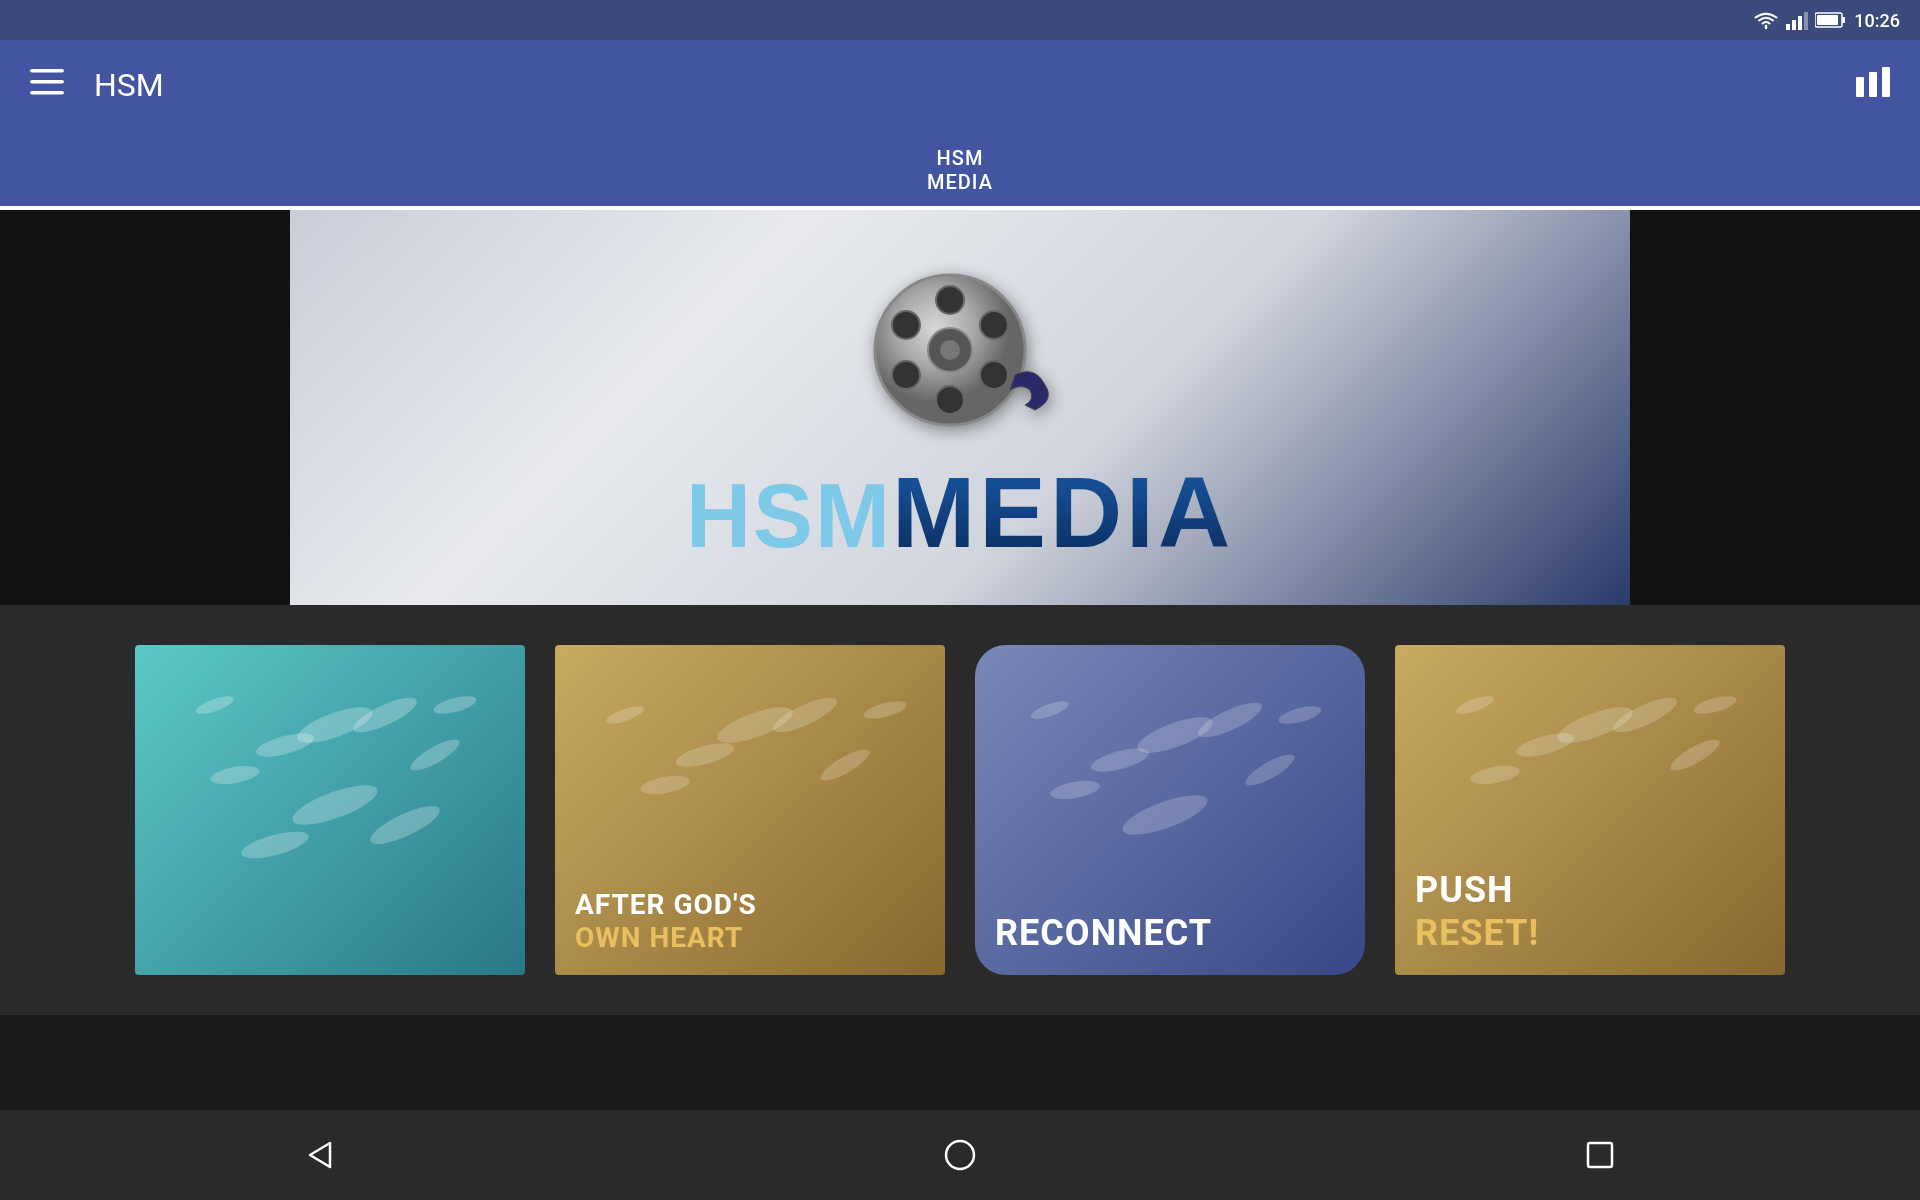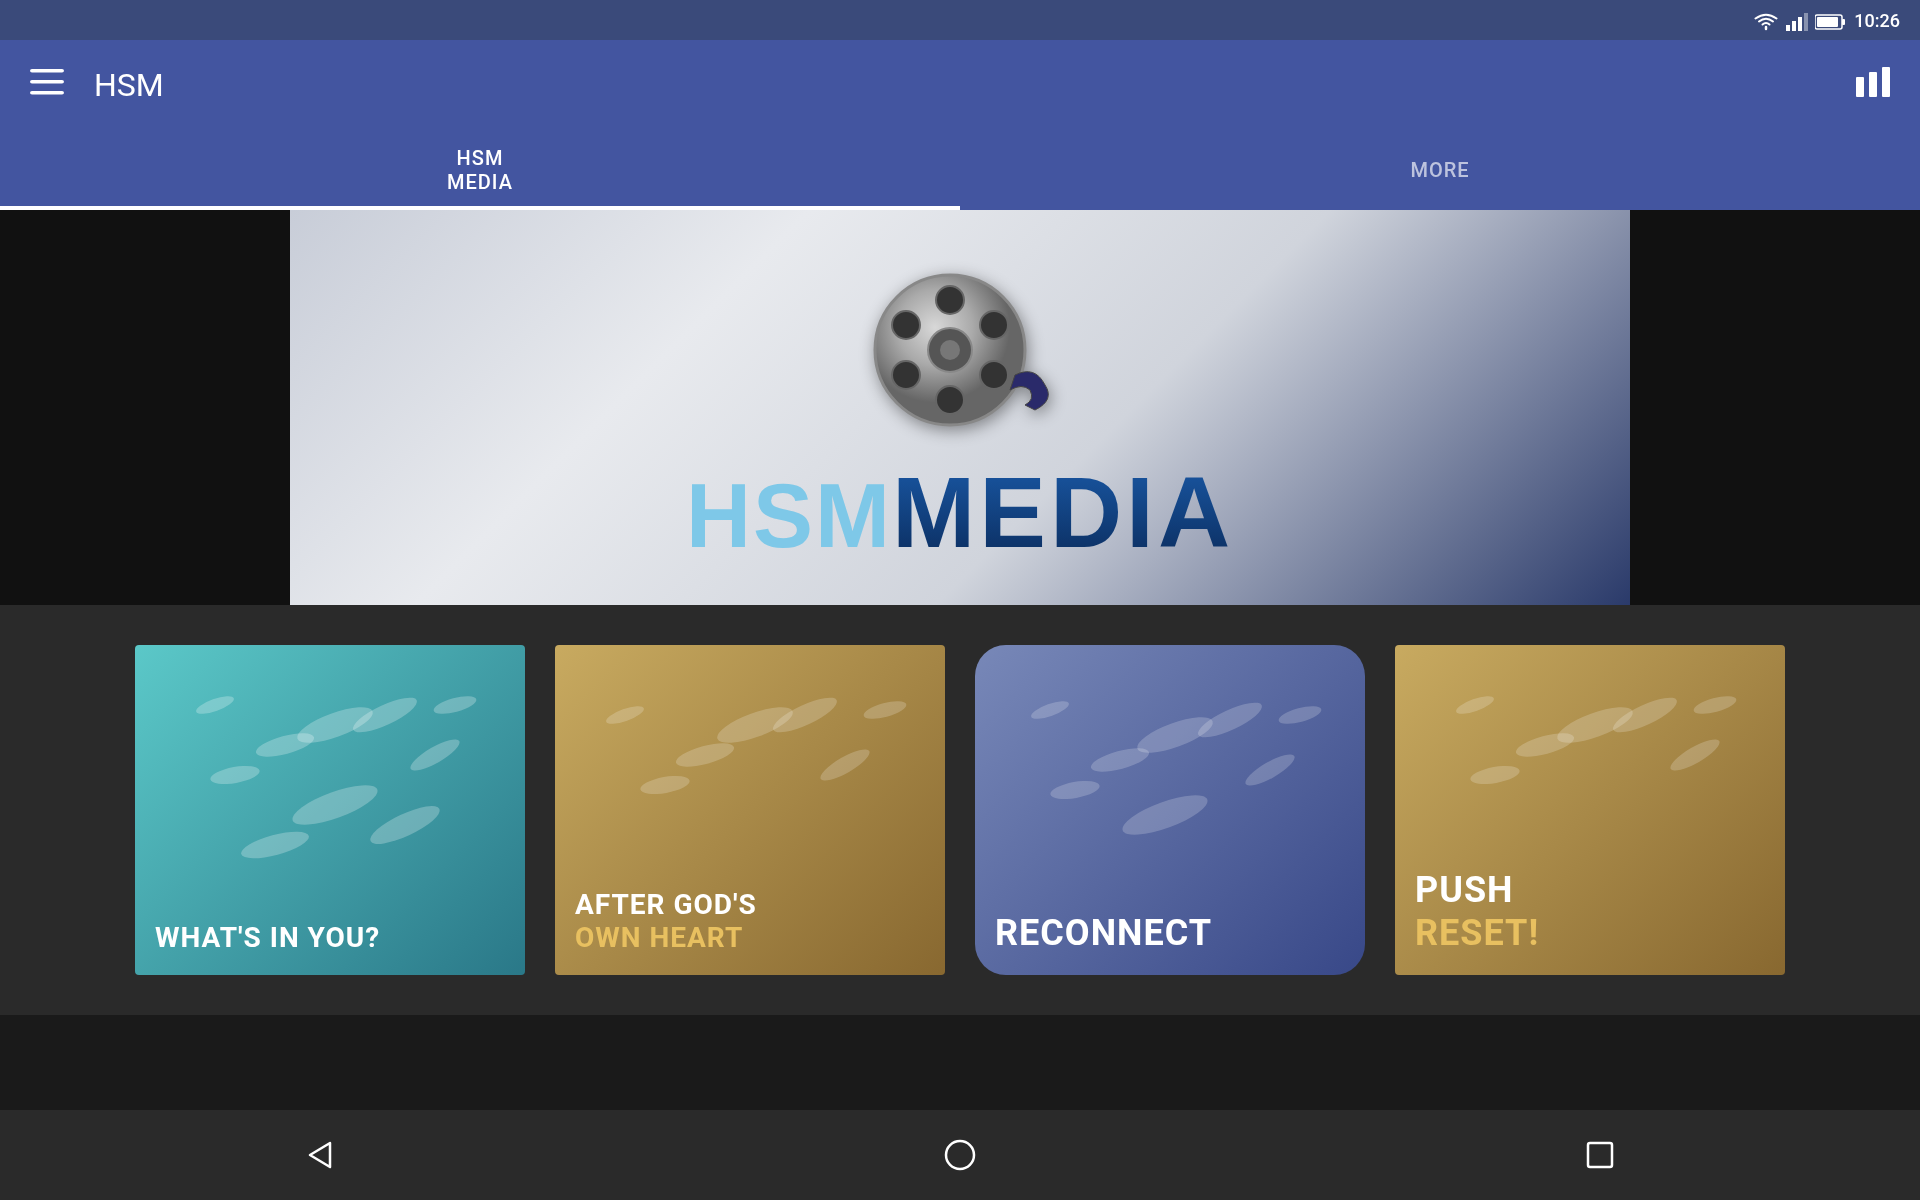--- a/index.html
+++ b/index.html
@@ -18,21 +18,21 @@
       height: 40px;
       background: #3a4a7a;
       display: flex;
       align-items: center;
       justify-content: flex-end;
       padding: 0 20px;
       gap: 10px;
     }
     .status-icons {
       display: flex;
-      align-items: flex-end;
+      align-items: center;
       gap: 7px;
       color: white;
       font-size: 16px;
     }
     .status-time {
       color: white;
       font-size: 18px;
       font-weight: 500;
     }
 
@@ -291,23 +291,20 @@
       <rect x="0" y="10" width="8" height="20" rx="1" fill="white"></rect>
       <rect x="13" y="5" width="8" height="25" rx="1" fill="white"></rect>
       <rect x="26" y="0" width="8" height="30" rx="1" fill="white"></rect>
     </svg>
   </div>
 </div>
 
 <div class="tab-bar">
   <div class="tab-item active">
     <span>HSM<br>MEDIA</span>
-  </div>
-  <div class="tab-item">
-    <span>MORE</span>
   </div>
 </div>
 
 <div class="hero-banner">
   <div class="hero-left-dark"></div>
   <div class="hero-right-dark"></div>
   <div class="hero-center">
 
     <div class="film-reel-container">
       <svg viewBox="0 0 200 200" xmlns="http://www.w3.org/2000/svg" style="filter: drop-shadow(2px 4px 8px rgba(0,0,0,0.4));">
@@ -354,23 +351,20 @@
           <ellipse cx="250" cy="70" rx="35" ry="10" transform="rotate(-25,250,70)"></ellipse>
           <ellipse cx="100" cy="130" rx="25" ry="8" transform="rotate(-10,100,130)"></ellipse>
           <ellipse cx="300" cy="110" rx="28" ry="8" transform="rotate(-30,300,110)"></ellipse>
           <ellipse cx="80" cy="60" rx="20" ry="6" transform="rotate(-20,80,60)"></ellipse>
           <ellipse cx="320" cy="60" rx="22" ry="7" transform="rotate(-15,320,60)"></ellipse>
           <ellipse cx="200" cy="160" rx="45" ry="13" transform="rotate(-20,200,160)"></ellipse>
           <ellipse cx="140" cy="200" rx="35" ry="10" transform="rotate(-15,140,200)"></ellipse>
           <ellipse cx="270" cy="180" rx="38" ry="11" transform="rotate(-25,270,180)"></ellipse>
         </g>
       </svg>
-      <div class="card-label">
-        <span>WHAT'S IN YOU?</span>
-      </div>
     </div>
 
     <div class="card card-after-gods" style="background:linear-gradient(135deg,#c8aa60 0%,#886830 100%);text-decoration:underline;">
       <svg class="bird-svg" viewBox="0 0 390 330" xmlns="http://www.w3.org/2000/svg">
         <g fill="rgba(255,255,255,0.2)">
           <ellipse cx="200" cy="80" rx="40" ry="12" transform="rotate(-20,200,80)"></ellipse>
           <ellipse cx="150" cy="110" rx="30" ry="9" transform="rotate(-15,150,110)"></ellipse>
           <ellipse cx="250" cy="70" rx="35" ry="10" transform="rotate(-25,250,70)"></ellipse>
           <ellipse cx="110" cy="140" rx="25" ry="8" transform="rotate(-10,110,140)"></ellipse>
           <ellipse cx="290" cy="120" rx="28" ry="8" transform="rotate(-30,290,120)"></ellipse>

